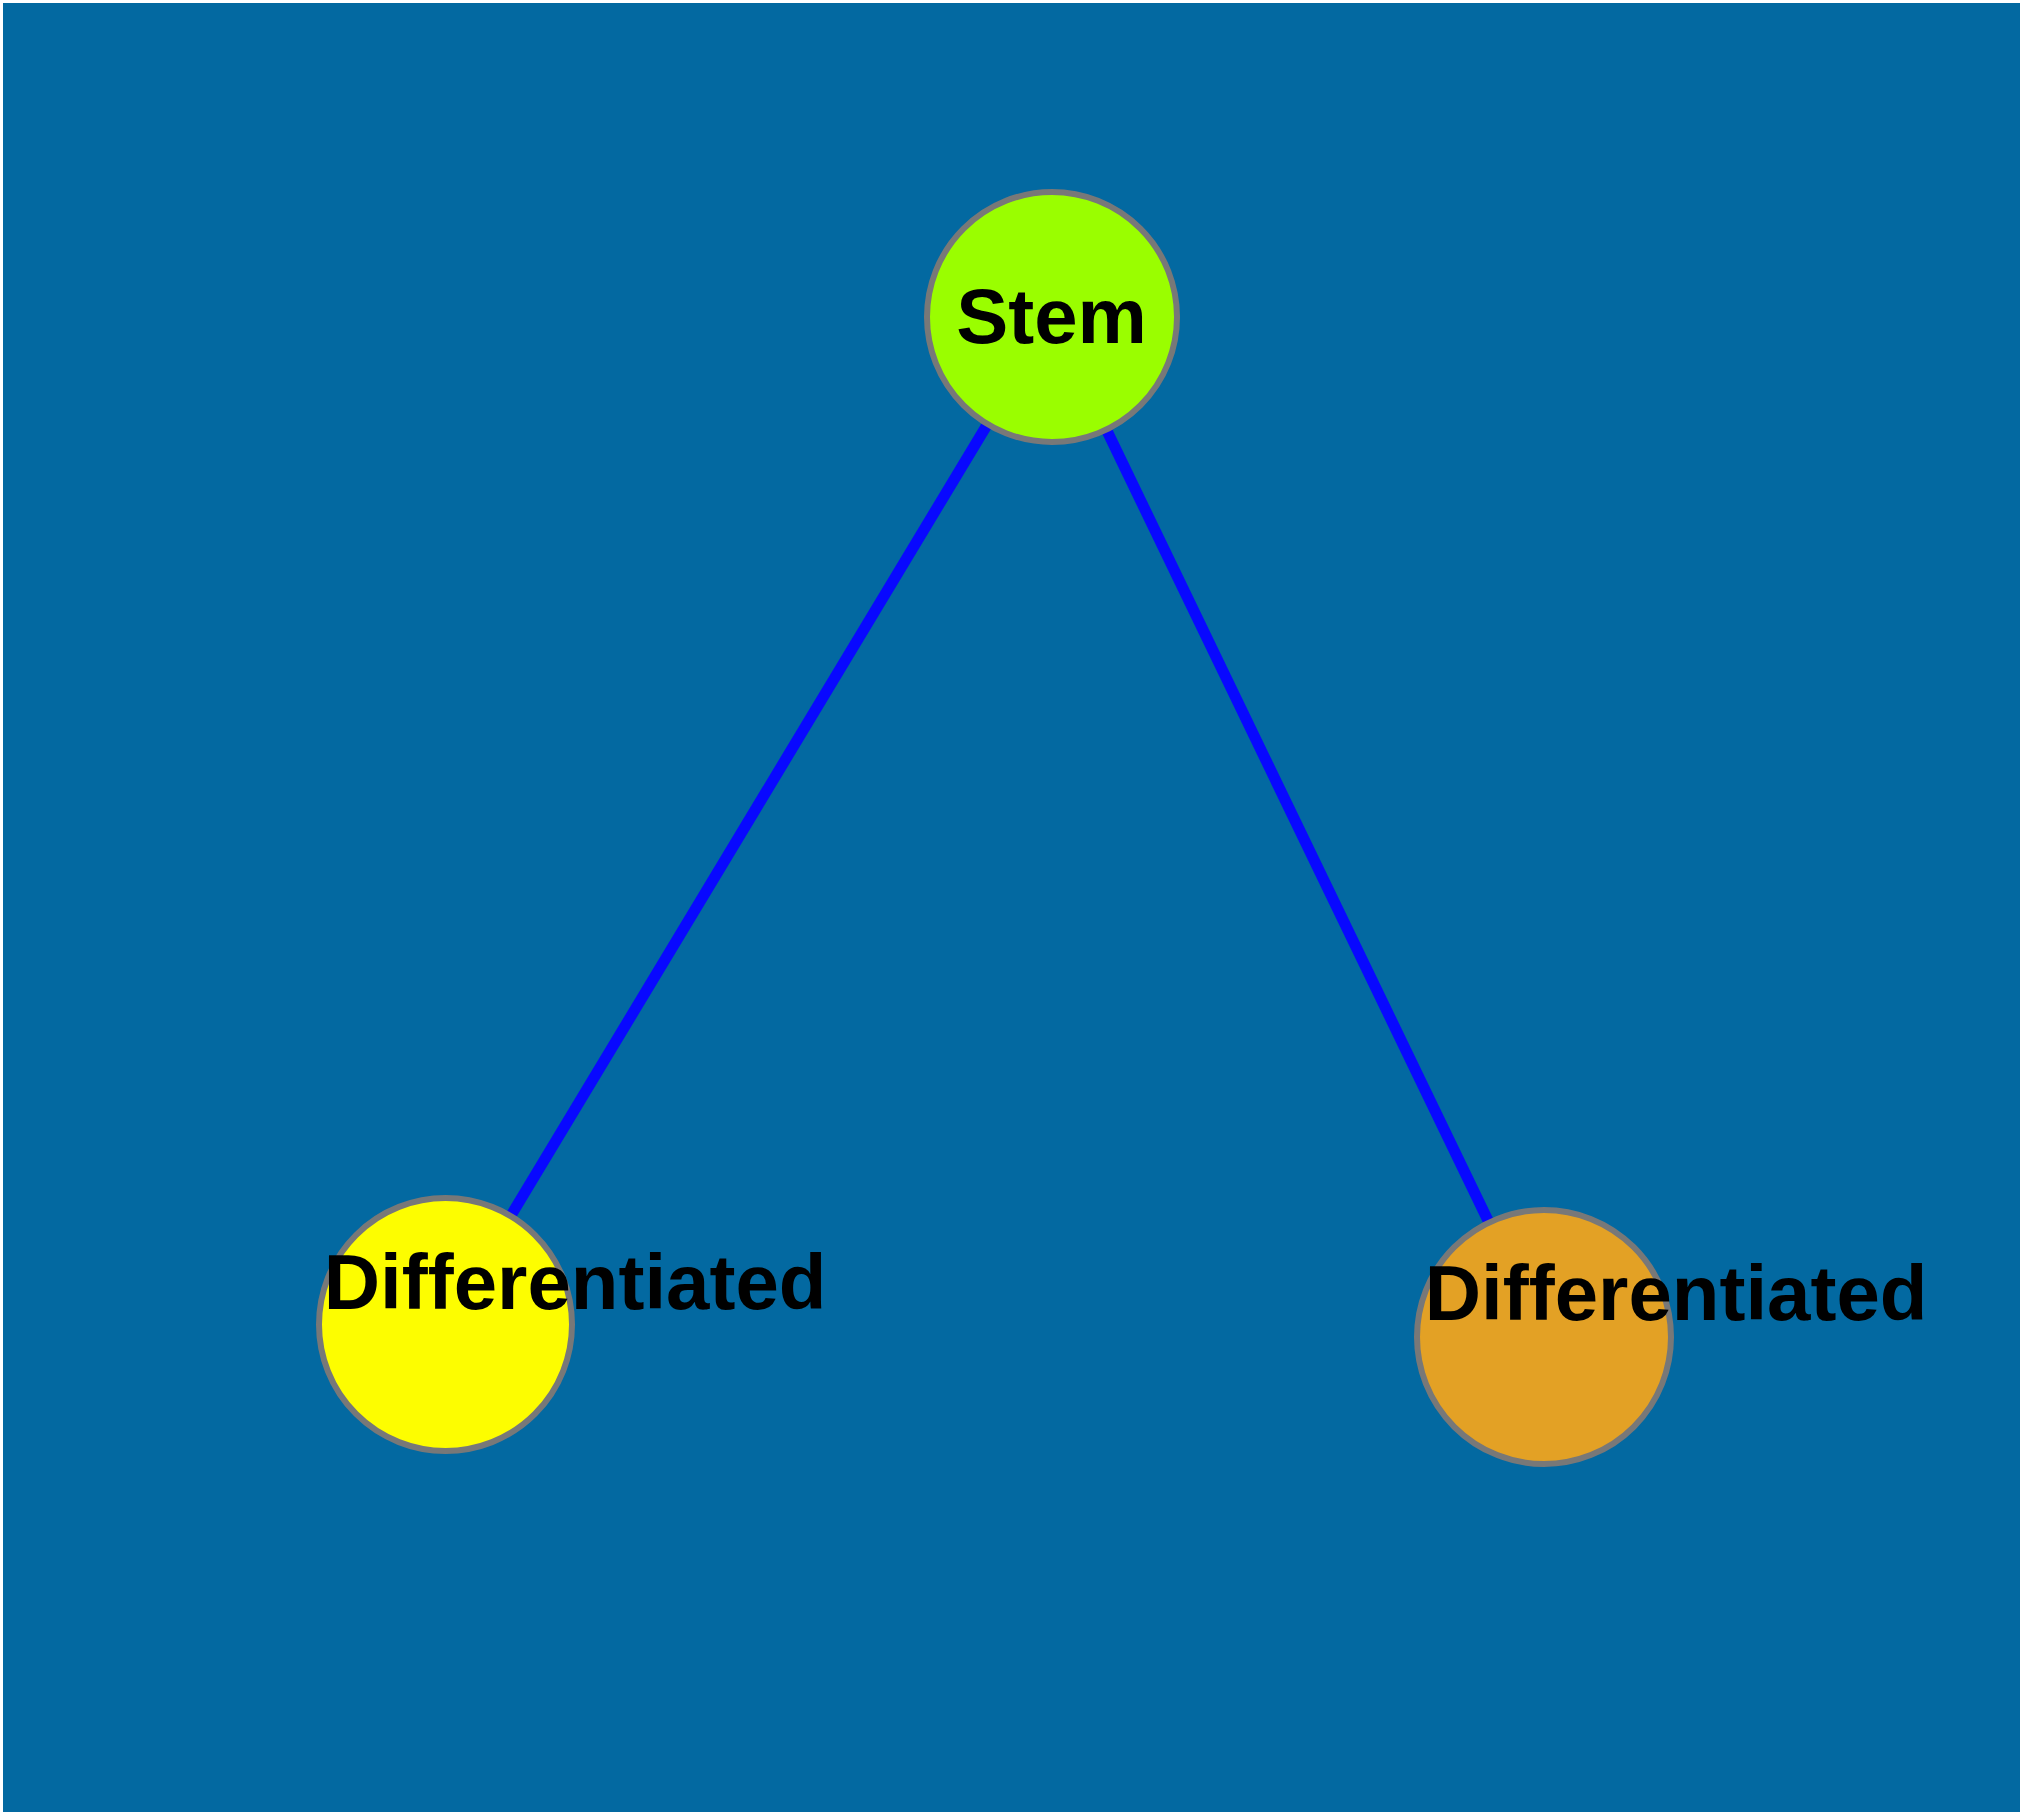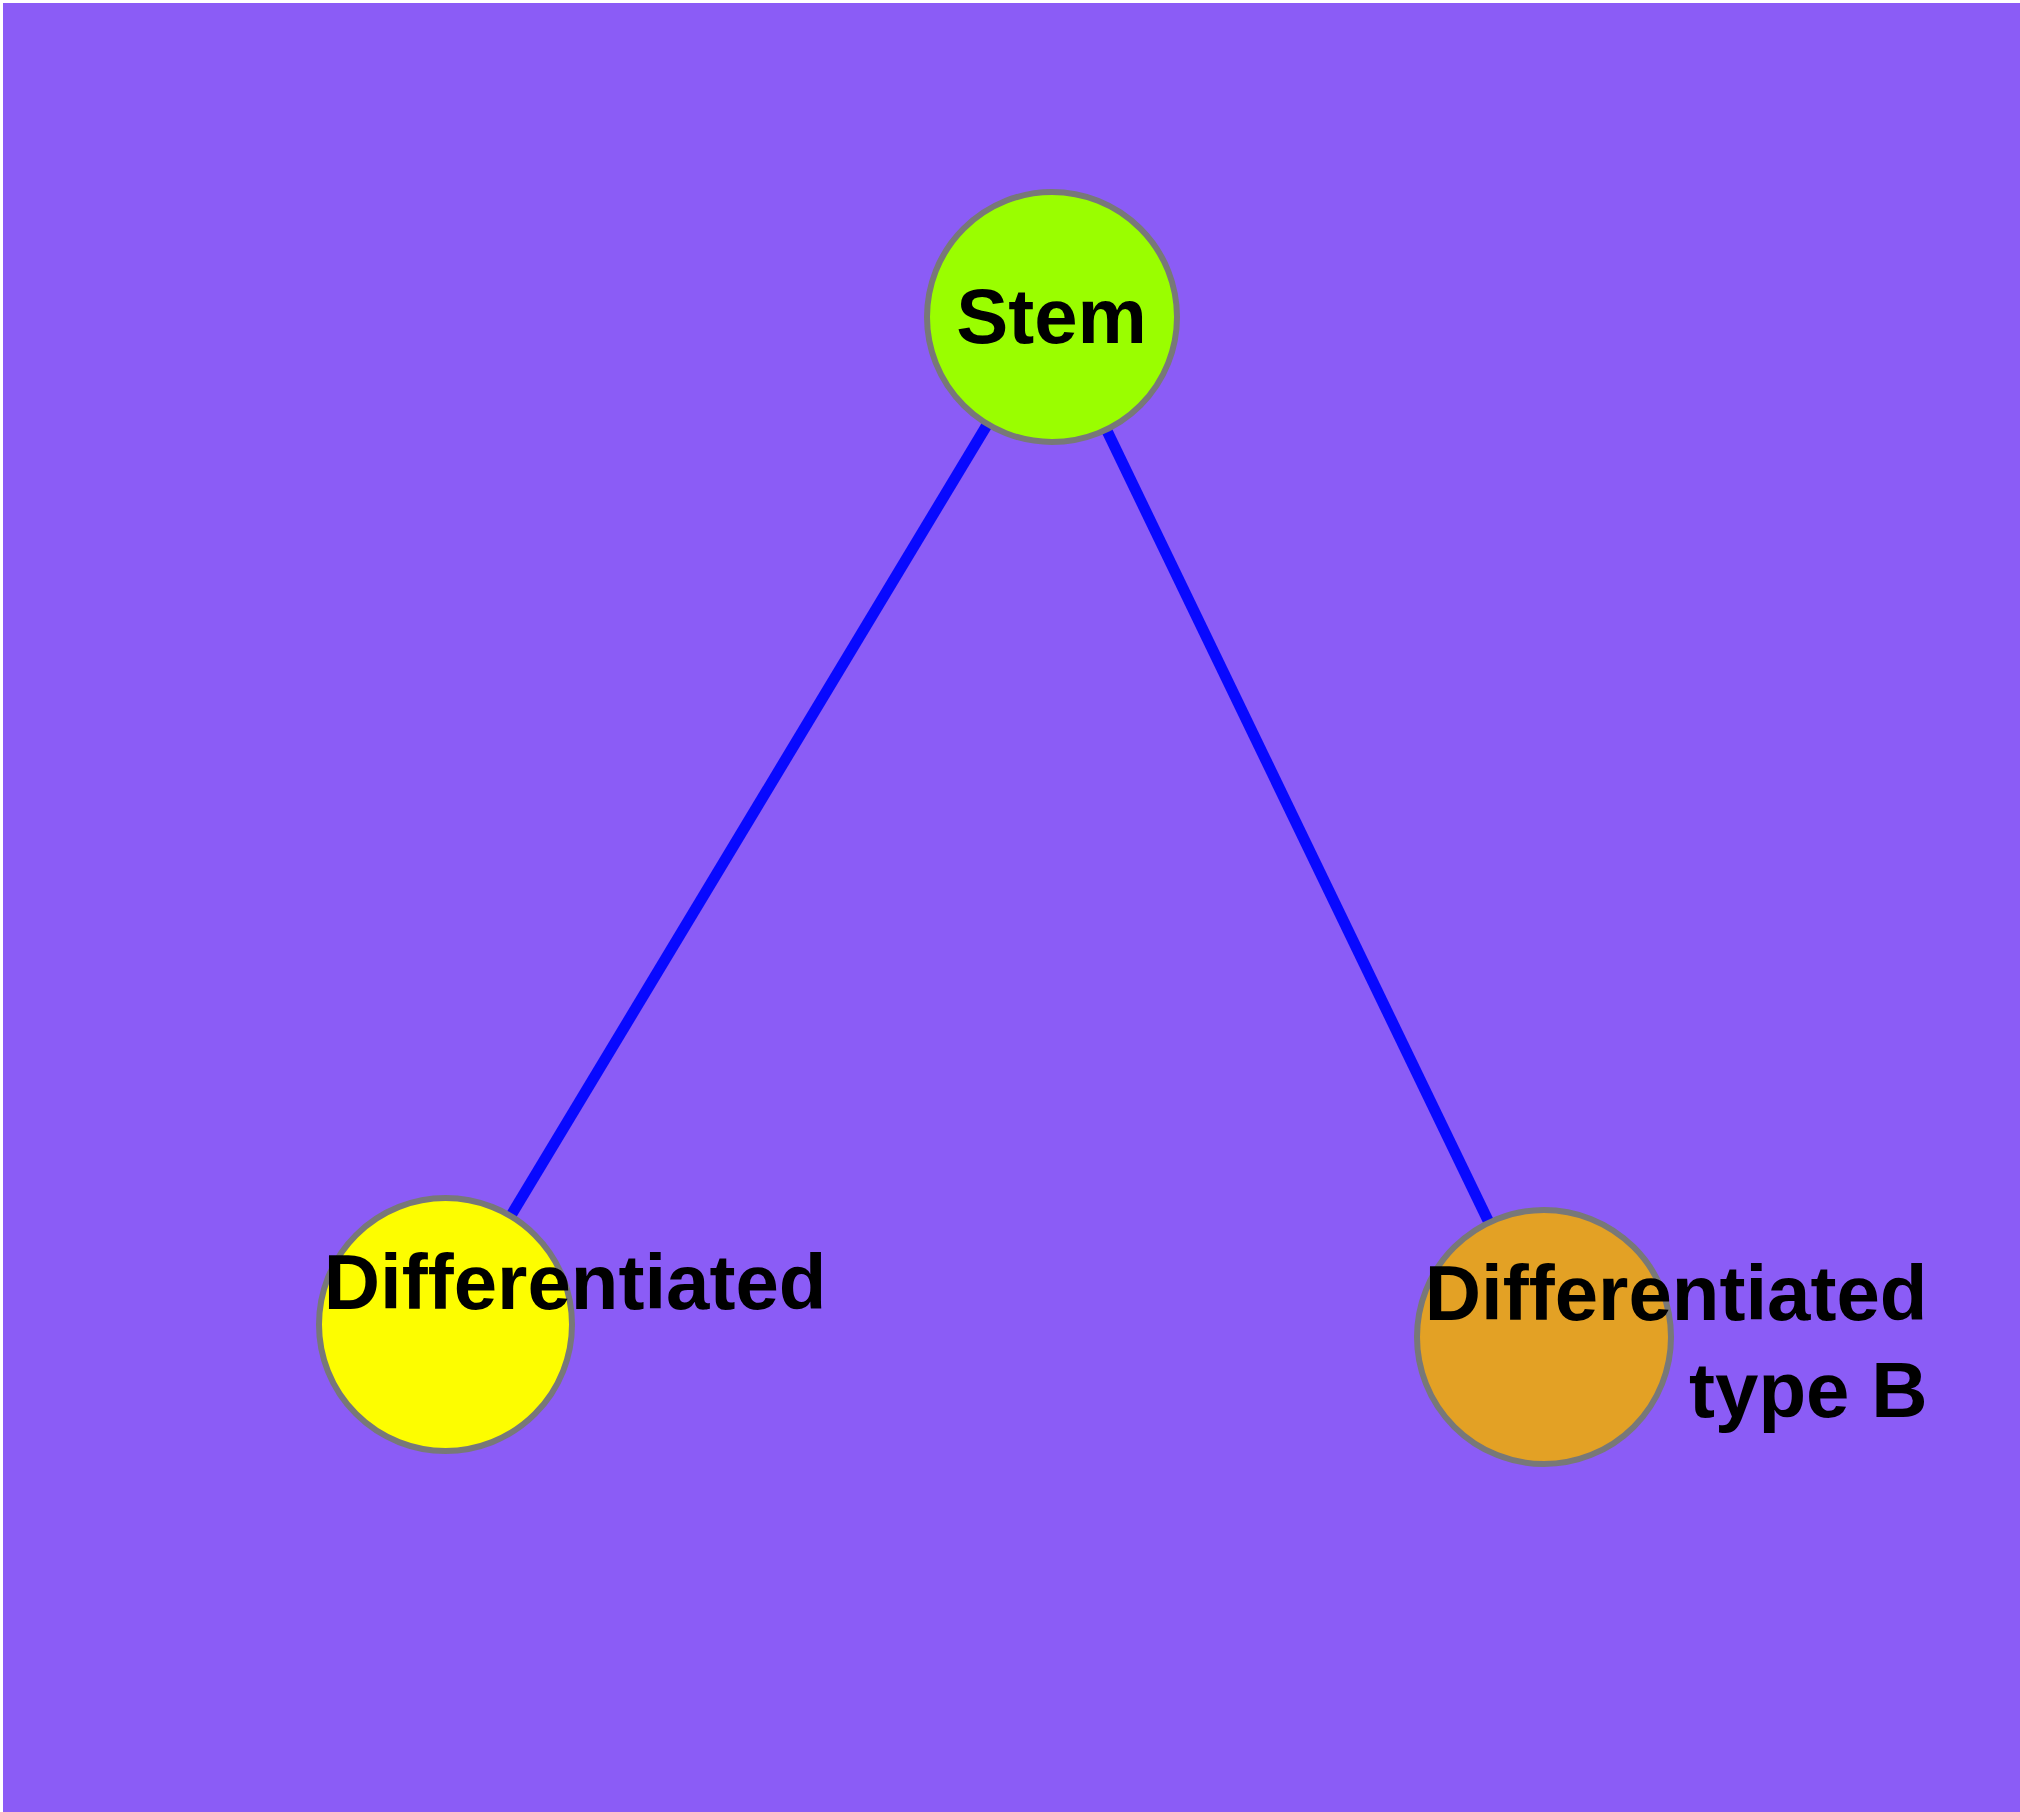--- a/index.html
+++ b/index.html
@@ -66,39 +66,38 @@
   }
   
   .label-a { left: 61px;   top: 1231px; }
   .label-b { left: 1162px; top: 1242px; }
 </style>
 </head>
 <body>
 
 <div class="canvas" style="background: rgb(255, 255, 255);">
 
-  <div class="panel" style="background: #8b5cf6;">
+  <div class="panel" style="background: #0369a1;">
 
     <svg class="edges-layer" viewBox="0 0 2384 2138" xmlns="http://www.w3.org/2000/svg">
       <line class="edge-line" x1="1241" y1="374" x2="525" y2="1563" style="stroke: rgb(8, 8, 255);"></line>
       <line class="edge-line" x1="1241" y1="374" x2="1821" y2="1576" style="stroke: rgb(8, 8, 255);"></line>
     </svg>
 
     <div class="node node-stem" style="background: rgb(154, 254, 0); border-color: rgb(120, 120, 120);">
       <span class="node-label" style="color: rgb(0, 0, 0);">Stem</span>
     </div>
 
     <div class="node node-a" style="background: rgb(253, 253, 0); border-color: rgb(120, 120, 120);"></div>
 
     <div class="node node-b" style="background: rgb(227, 161, 37); border-color: rgb(120, 120, 120);"></div>
 
     <div class="float-label label-a" style="color: rgb(0, 0, 0);">
       <div>Differentiated</div>
     </div>
 
     <div class="float-label label-b" style="color: rgb(0, 0, 0);">
       <div>Differentiated</div>
-      <div>type B</div>
     </div>
 
   </div>
 </div>
 
 
 </body></html>

